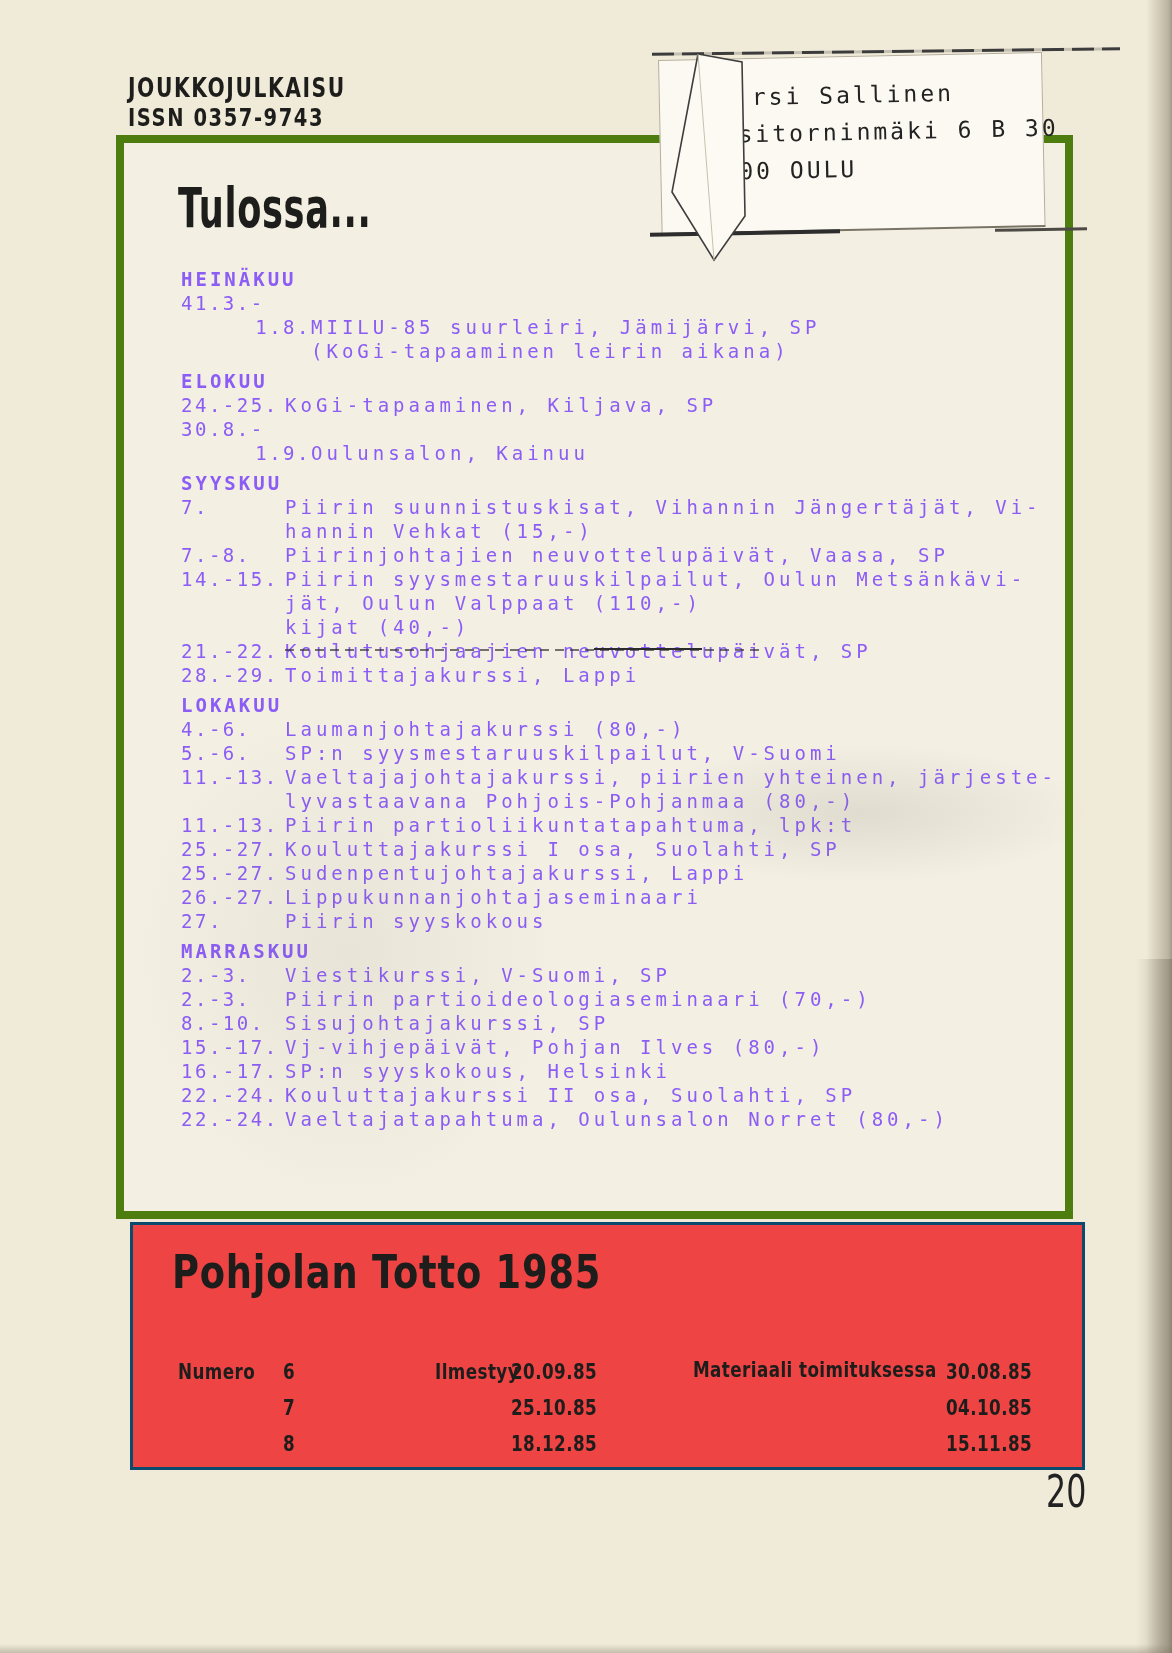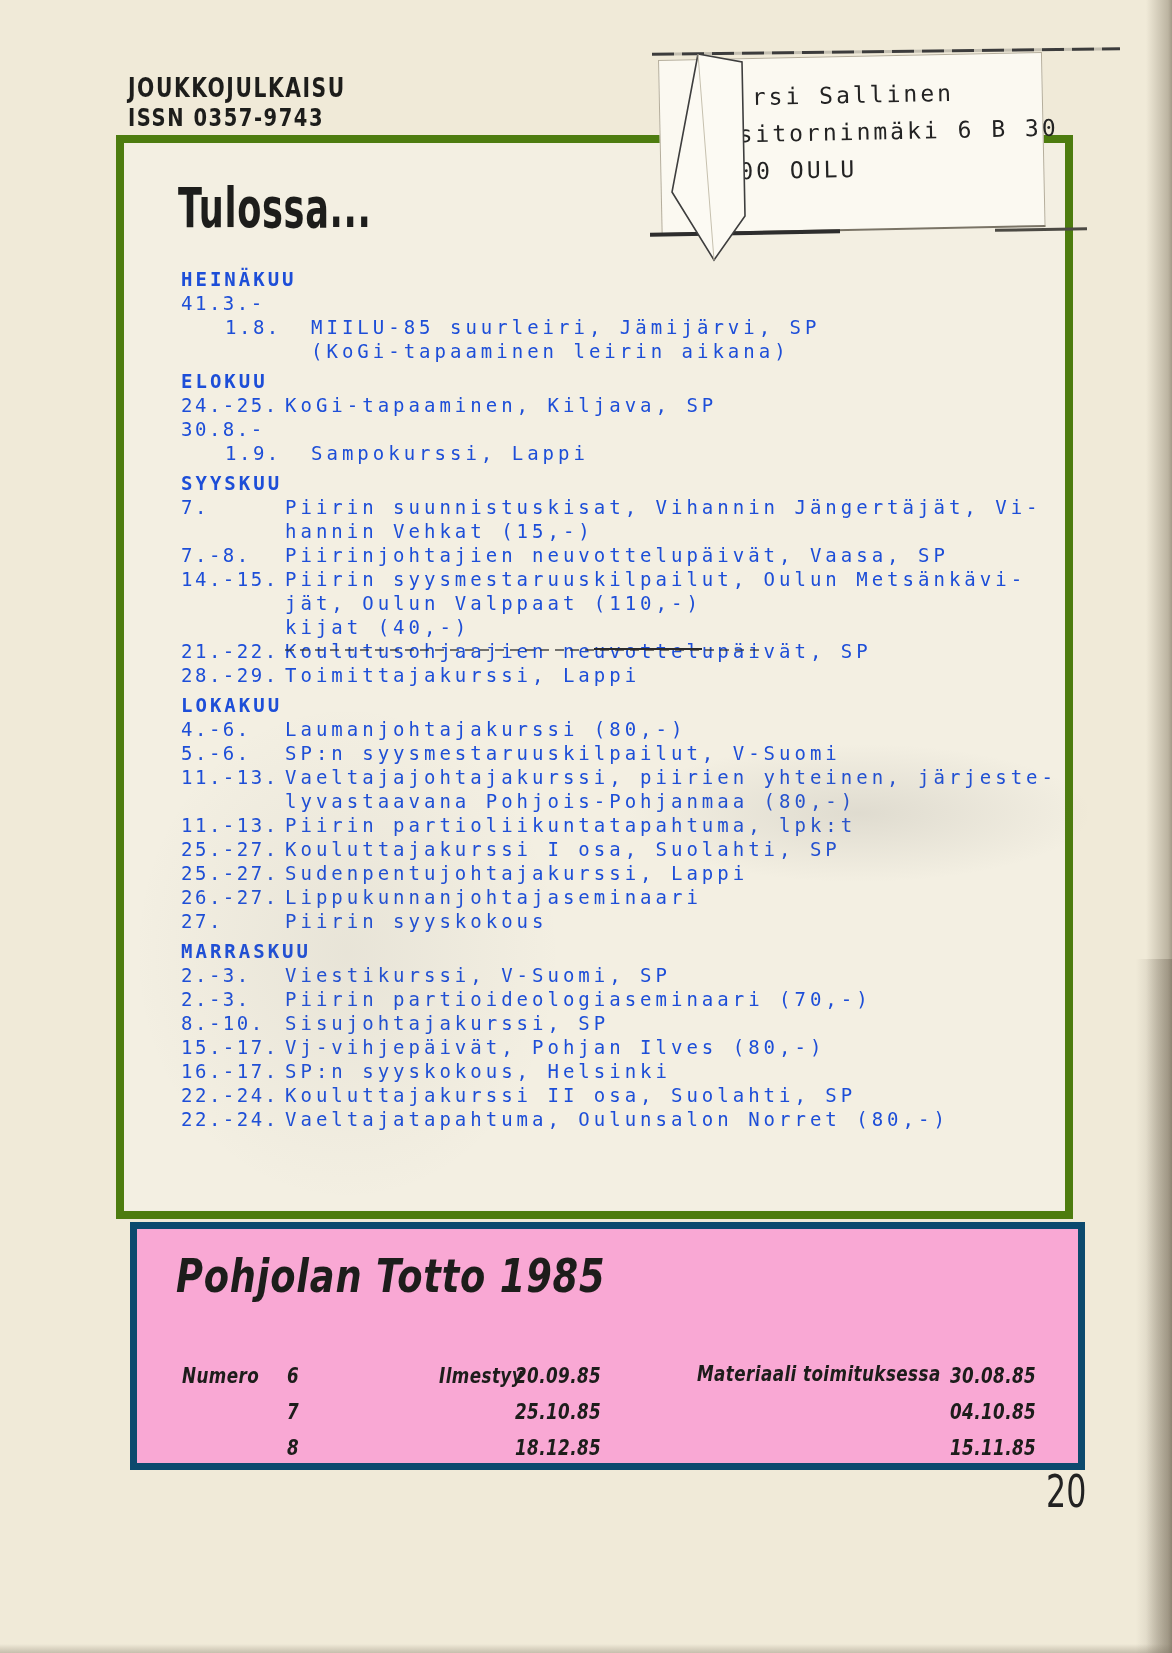--- a/index.html
+++ b/index.html
@@ -15,25 +15,25 @@
   
   .box1{position:absolute;left:116px;top:135px;width:957px;height:1084px;
         border:8px solid #4d7c0f;background:#f3efe2;box-sizing:border-box;}
   .tulossa{position:absolute;left:54px;top:38px;font-size:55px;font-weight:bold;line-height:1;
            letter-spacing:1px;transform:scaleX(.64);transform-origin:0 0;white-space:nowrap;}
 
   .calendar{position:absolute;left:0;top:124px;width:100%;}
   .section{margin-top:6px;}
   .section:first-child{margin-top:0;}
   .month,.row{height:24px;line-height:24px;font-family:"DejaVu Sans Mono",monospace;
-              font-size:19px;color:#1d4ed8;}
+              font-size:19px;color:#8b5cf6;}
   .month{padding-left:57px;letter-spacing:3px;font-weight:bold;}
   .row{display:flex;padding-left:57px;}
   .date{width:104px;flex:none;letter-spacing:2.5px;white-space:nowrap;}
-  .row.indent .date{padding-left:44px;width:86px;}
+  .row.indent .date{padding-left:44px;width:86px;text-align:right;}
   .desc{letter-spacing:4px;white-space:nowrap;}
 
   
   .u110{position:absolute;left:470px;top:505px;width:108px;height:2px;background:#2b2b2b;}
   .dash21{position:absolute;left:161px;top:506px;width:480px;height:2px;
           background:repeating-linear-gradient(90deg,rgba(45,45,45,.65) 0 9px,transparent 9px 15px);}
   .patch-a{position:absolute;left:500px;top:600px;width:470px;height:140px;
            background:radial-gradient(ellipse at center,rgba(120,118,112,.16),transparent 70%);}
   .patch-b{position:absolute;left:8px;top:560px;width:430px;height:500px;
            background:radial-gradient(ellipse at center,rgba(118,116,108,.09),transparent 70%);}
@@ -49,21 +49,21 @@
               font-size:23px;letter-spacing:3px;line-height:37px;color:#232323;white-space:nowrap;}
   .label-text .l1{padding-left:14px;}
   .label-bottomline{position:absolute;left:650px;top:231px;width:190px;height:4px;background:#2d2d2d;
                     transform:rotate(-1deg);z-index:6;}
   .label-bottomline2{position:absolute;left:995px;top:228px;width:92px;height:3px;background:#4c4a44;
                      transform:rotate(-1deg);z-index:6;}
   .fold-svg{position:absolute;left:648px;top:44px;width:140px;height:230px;z-index:7;}
 
   
   .box2{position:absolute;left:130px;top:1222px;width:955px;height:248px;
-        border:7px solid #0c4a6e;background:#f9a8d4;box-sizing:border-box;font-style:italic;}
+        border:3px solid #0c4a6e;background:#ef4444;box-sizing:border-box;}
   .sch-title{position:absolute;left:39px;top:24px;font-size:46px;font-weight:bold;line-height:1;
              letter-spacing:1px;transform:scaleX(.8);transform-origin:0 0;white-space:nowrap;}
   .tcell{position:absolute;font-size:21px;font-weight:bold;letter-spacing:.5px;
          transform:scaleX(.8);transform-origin:0 0;white-space:nowrap;}
 
   .pgnum{position:absolute;left:1046px;top:1470px;font-size:44px;line-height:1;color:#222;
          transform:scaleX(.72);transform-origin:0 0;}
 
   
   .edge-right{position:absolute;right:0;top:0;width:26px;height:100%;z-index:9;
@@ -104,21 +104,21 @@
           <div class="row">
             <span class="date">24.-25.</span>
             <span class="desc">KoGi-tapaaminen, Kiljava, SP</span>
           </div>
           <div class="row">
             <span class="date">30.8.-</span>
             <span class="desc"></span>
           </div>
           <div class="row indent">
             <span class="date">1.9.</span>
-            <span class="desc">Sampokurssi, Lappi</span>
+            <span class="desc">Oulunsalon, Kainuu</span>
           </div>
         </div>
         <div class="section">
           <div class="month">SYYSKUU</div>
           <div class="row">
             <span class="date">7.</span>
             <span class="desc">Piirin suunnistuskisat, Vihannin Jängertäjät, Vi-</span>
           </div>
           <div class="row">
             <span class="date"></span>

